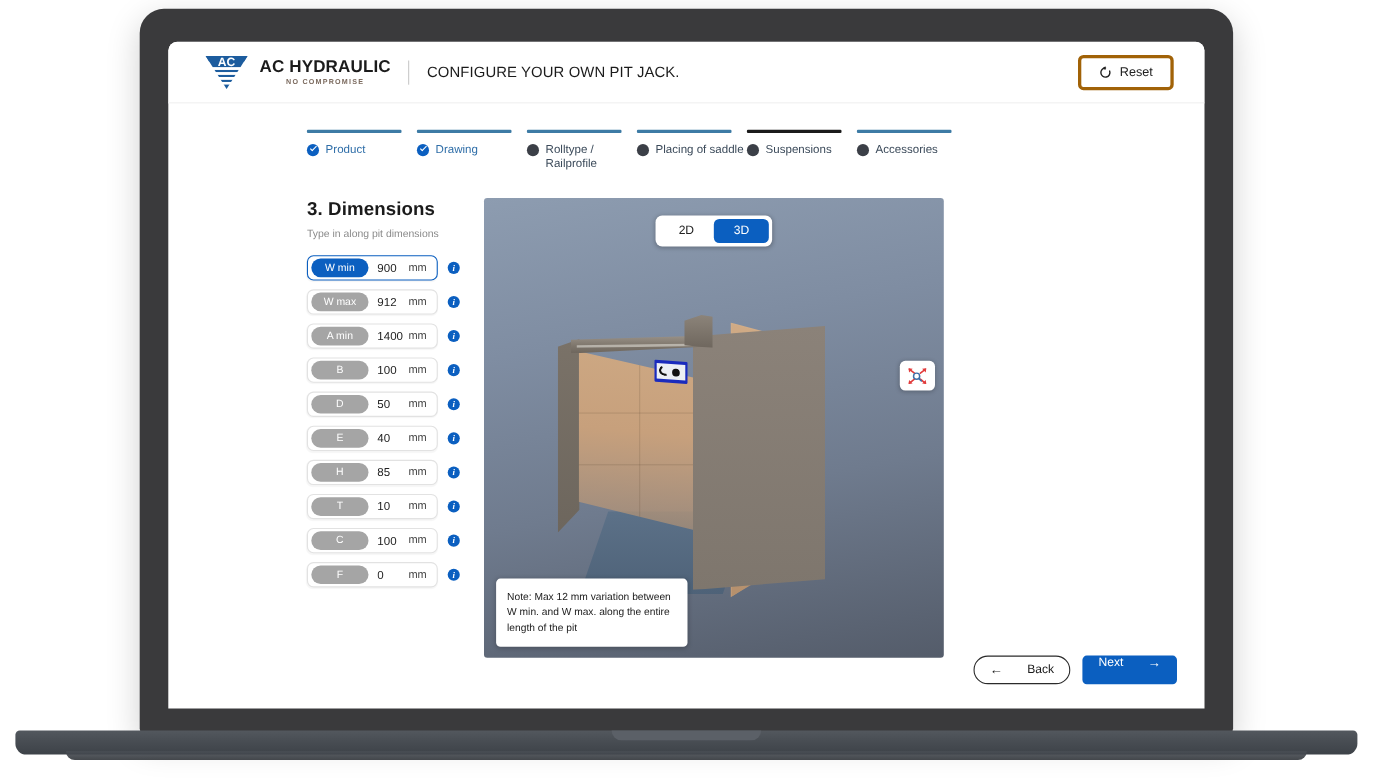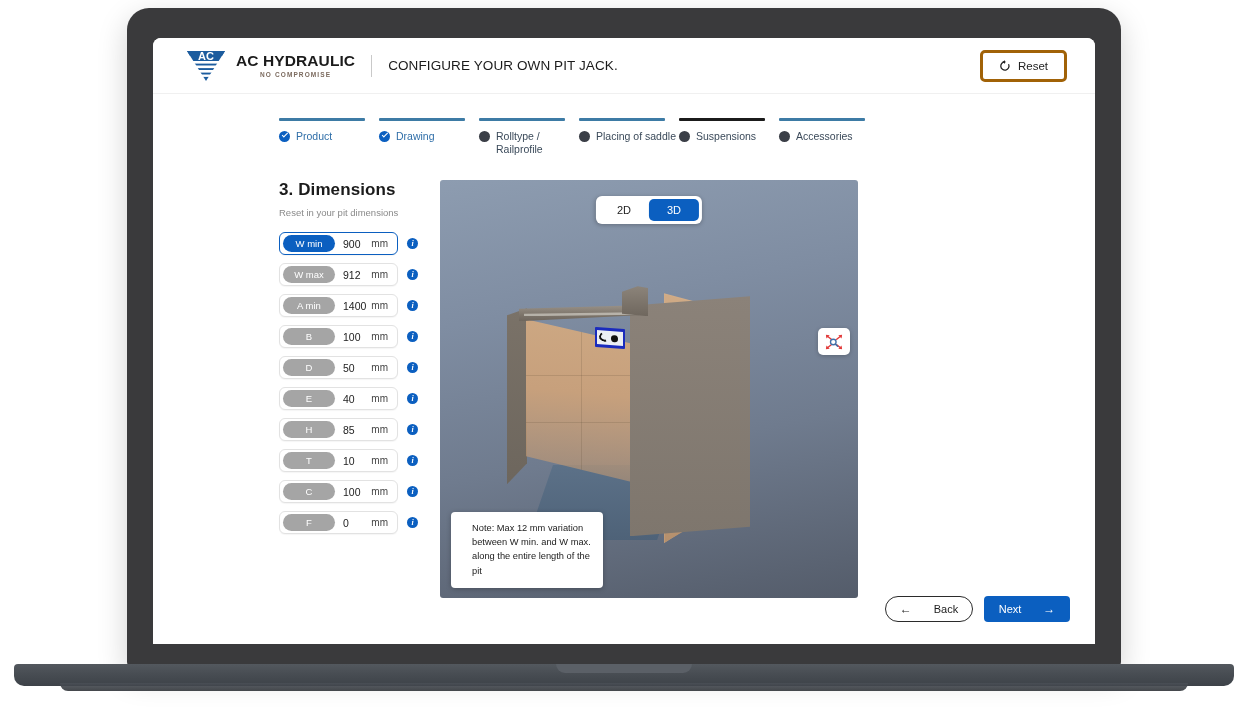--- a/index.html
+++ b/index.html
@@ -183,23 +183,23 @@
   #gizmo-button {
     position: absolute; right: 8px; top: 148px;
     width: 32px; height: 27px; background: #fff;
     border-radius: 5px; box-shadow: 0 1px 4px rgba(0,0,0,.22);
     display: flex; align-items: center; justify-content: center;
     cursor: pointer; z-index: 4;
   }
 
   #note-box {
     position: absolute; left: 11px; bottom: 10px;
-    width: 152px;
+    width: 174px;
     background: #fff; border-radius: 4px;
-    padding: 9px 10px 10px 21px;
+    padding: 9px 10px 10px 10px;
     font-size: 9.3px; color: #1b1b1b; line-height: 1.55;
     box-shadow: 0 1px 5px rgba(0,0,0,.25); z-index: 4;
   }
 
   
   #scene { position: absolute; inset: 0; }
   #pit-floor {
     position: absolute; left: 100px; top: 285px;
     width: 130px; height: 75px;
     background: linear-gradient(180deg,#5c7188 0%, #4e6278 100%);
@@ -278,21 +278,21 @@
     position: absolute; right: 25px; bottom: 22px;
     display: flex; gap: 11px;
   }
   #back-button {
     display: flex; align-items: center; justify-content: center; gap: 22px;
     width: 88px; height: 26px;
     border: 1px solid #2b2b2b; border-radius: 13px;
     background: #fff; font-size: 11px; color: #1b1b1b; cursor: pointer;
   }
   #next-button {
-    display: flex; align-items: center; justify-content: center; gap: 22px;
+    display: flex; justify-content: center; gap: 22px;
     width: 86px; height: 26px;
     border: none; border-radius: 4px;
     background: #0b5fc0; font-size: 11px; color: #fff; cursor: pointer;
   }
   .arrow { font-size: 12px; line-height: 1; }
 </style>
 </head>
 <body>
 
 <div id="laptop-mockup">
@@ -376,21 +376,21 @@
           <span class="step-dot"></span>
           <span class="step-label">Accessories</span>
         </div>
       </div>
     </div>
 
     <div id="main-area">
 
       <div id="form-column">
         <div id="section-title">3. Dimensions</div>
-        <div id="section-subtitle">Reset in your pit dimensions</div>
+        <div id="section-subtitle">Type in along pit dimensions</div>
 
         <div id="dimension-fields">
 
           <div class="dim-row focused">
             <div class="dim-field">
               <span class="dim-pill">W min</span>
               <input class="dim-value" value="900" style="">
               <span class="dim-unit">mm</span>
             </div>
             <span class="info-icon">i</span>

